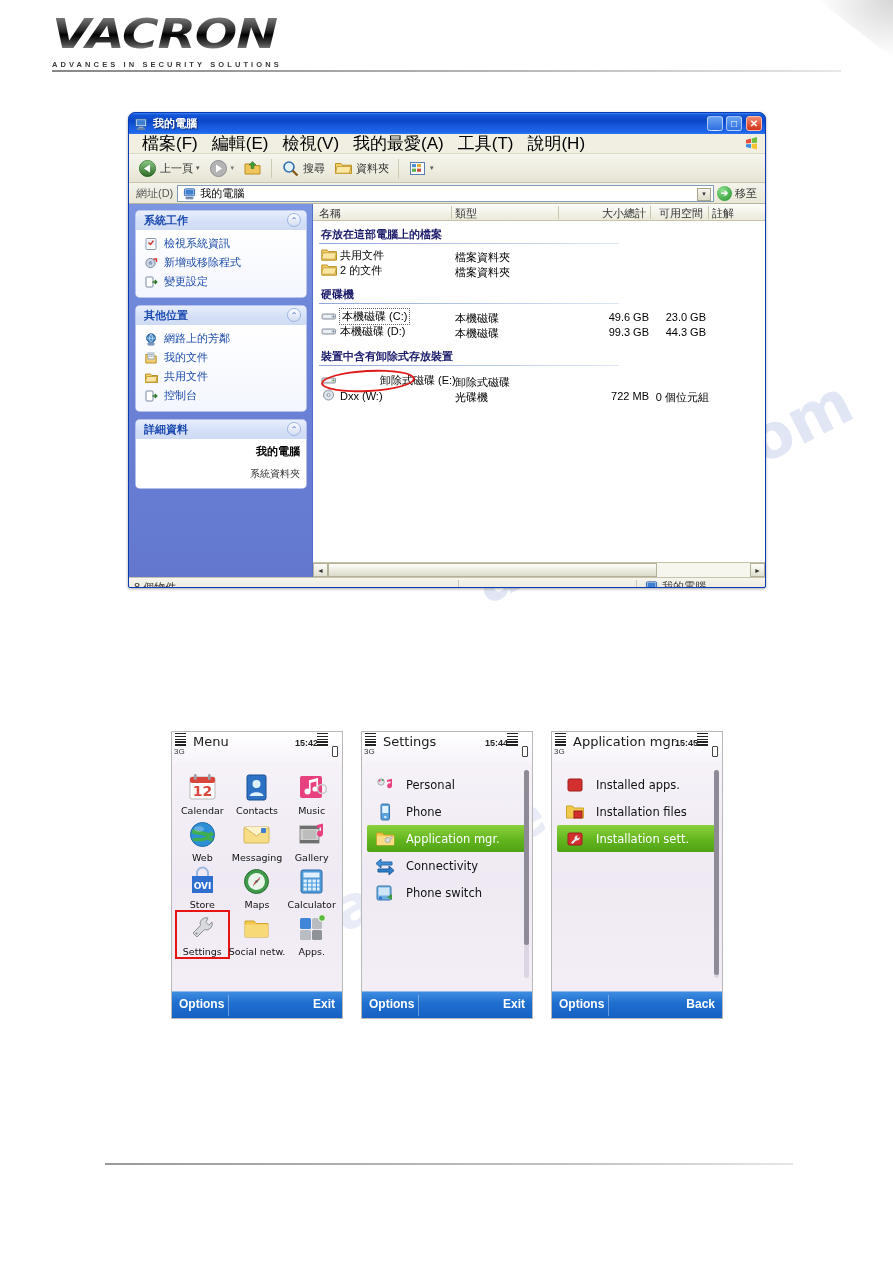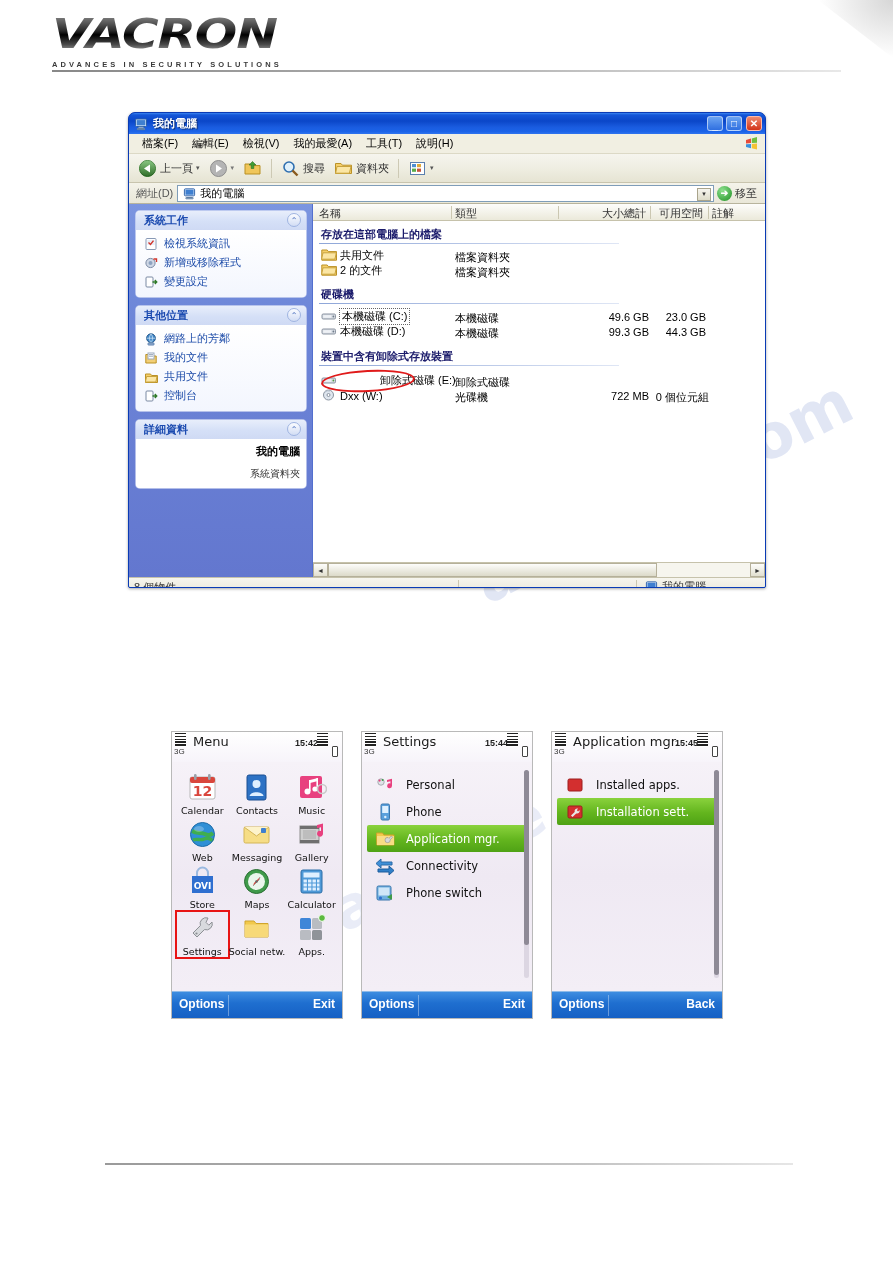--- a/index.html
+++ b/index.html
@@ -61,21 +61,21 @@
      border:1px solid rgba(255,255,255,.55); }
   #btn-min { right:42px; background:linear-gradient(180deg,#6ba4f2,#2f6fe0); }
   #btn-max { right:23px; background:linear-gradient(180deg,#6ba4f2,#2f6fe0); }
   #btn-close { right:3px; background:linear-gradient(180deg,#f08a6e,#d2341a); border-color:#ffb9a5; }
   .wbtn i { position:absolute; color:#fff; font-style:normal; font-size:10px;
      left:0; right:0; text-align:center; top:-1px; font-weight:bold; line-height:15px; }
   #btn-min i { top:1px; }
 
   #menubar { height:20px; background:#f1efe2; border-bottom:1px solid #dcd9c6;
      display:flex; align-items:center; padding-left:6px; position:relative; }
-  .menu-item { font-size:11px; color:#000; padding:11px 7px; white-space:nowrap; }
+  .menu-item { font-size:17px; color:#000; padding:11px 7px; white-space:nowrap; }
   #menu-flag { position:absolute; right:6px; top:2px; width:15px; height:15px; }
 
   #toolbar { height:29px; background:linear-gradient(180deg,#f6f5ee 0%,#efeee2 50%,#e6e4d3 100%);
      border-bottom:1px solid #c8c4ae; display:flex; align-items:center; padding-left:5px; gap:1px; }
   .tb-btn { display:flex; align-items:center; gap:3px; padding:2px 4px; font-size:11px; color:#333; white-space:nowrap; }
   .tb-sep { width:1px; height:19px; background:#cdc9b4; margin:0 4px; }
   .tb-ico { width:19px; height:19px; display:inline-block; position:relative; }
 
   #addrbar { height:21px; background:linear-gradient(180deg,#f4f3ea,#e9e7d8);
      border-bottom:1px solid #b8b49d; display:flex; align-items:center; padding:8px 3px; }
@@ -846,20 +846,29 @@
 
       <div class="srow">
         <span class="sicon">
           <svg width="20" height="20" viewBox="0 0 20 20">
               <rect x="3" y="4" width="14" height="12" rx="1.5" fill="#d32f2f" stroke="#9c1f1f"></rect>
             </svg>
         </span>
         <span class="slabel">Installed apps.</span>
       </div>
 
+      <div class="srow">
+        <span class="sicon">
+          <svg width="20" height="20" viewBox="0 0 20 20">
+              <path d="M1.5 4h6l1.4 2h9.6v10h-17z" fill="#f2c94c" stroke="#cfa42c"></path>
+              <rect x="9" y="9" width="8" height="7" fill="#d32f2f" stroke="#9c1f1f"></rect>
+            </svg>
+        </span>
+        <span class="slabel">Installation files</span>
+      </div>
 
       <div class="srow sel">
         <span class="sicon">
           <svg width="20" height="20" viewBox="0 0 20 20">
               <rect x="3" y="4" width="14" height="12" rx="1.5" fill="#d32f2f" stroke="#9c1f1f"></rect>
               <path d="M13 6.6a2.6 2.6 0 0 0-3.3 3.3L6 13.6l1.5 1.5 3.7-3.7A2.6 2.6 0 0 0 14.5 8l-1.4 1.4-1.2-1.2z" fill="#e8e8e8"></path>
             </svg>
         </span>
         <span class="slabel">Installation sett.</span>
       </div>

